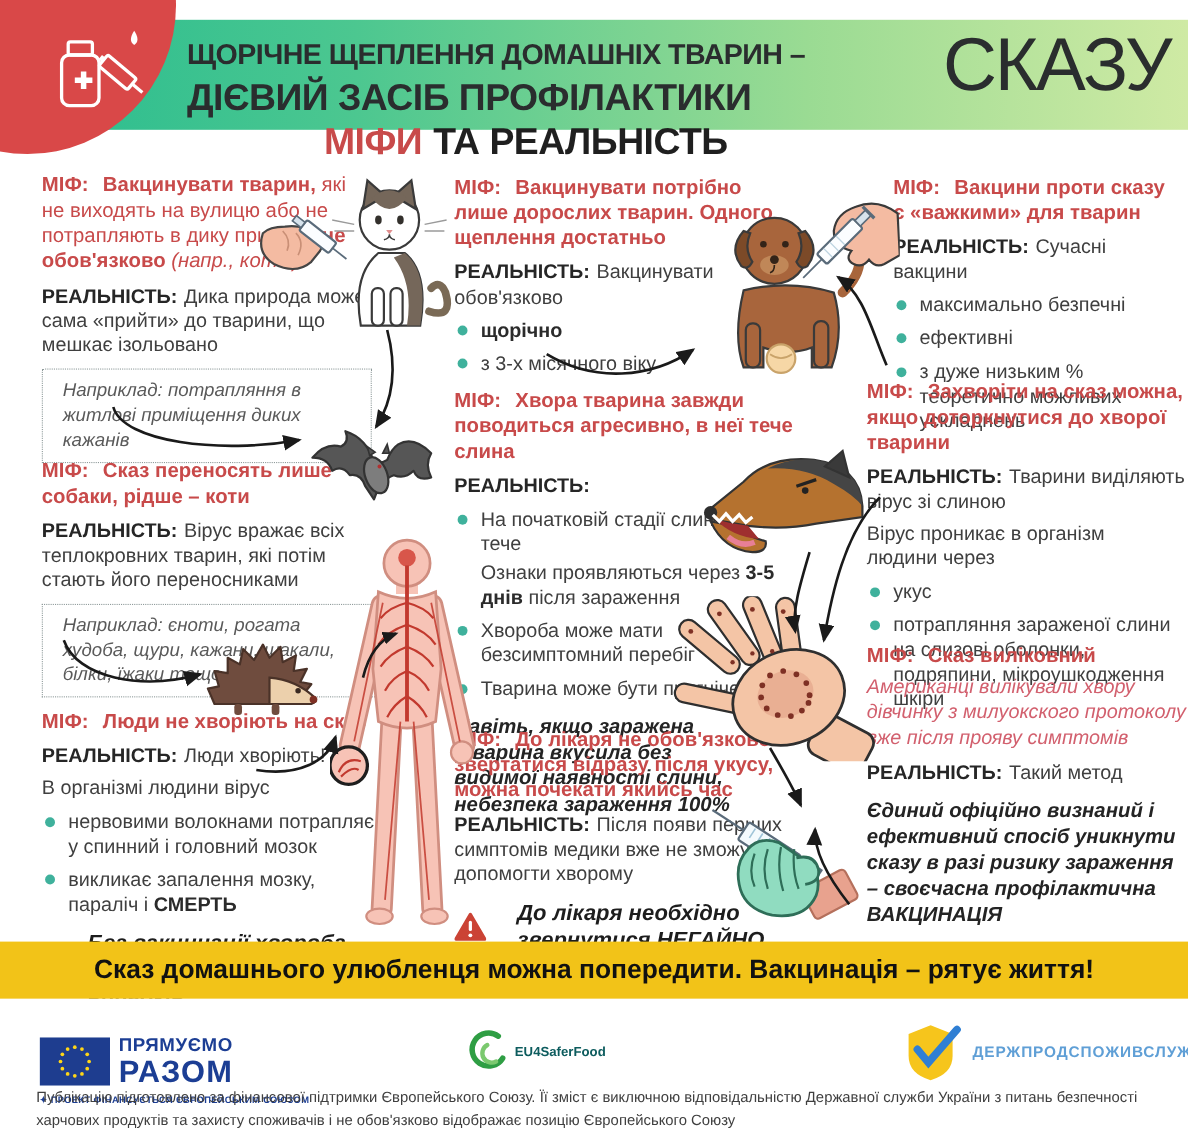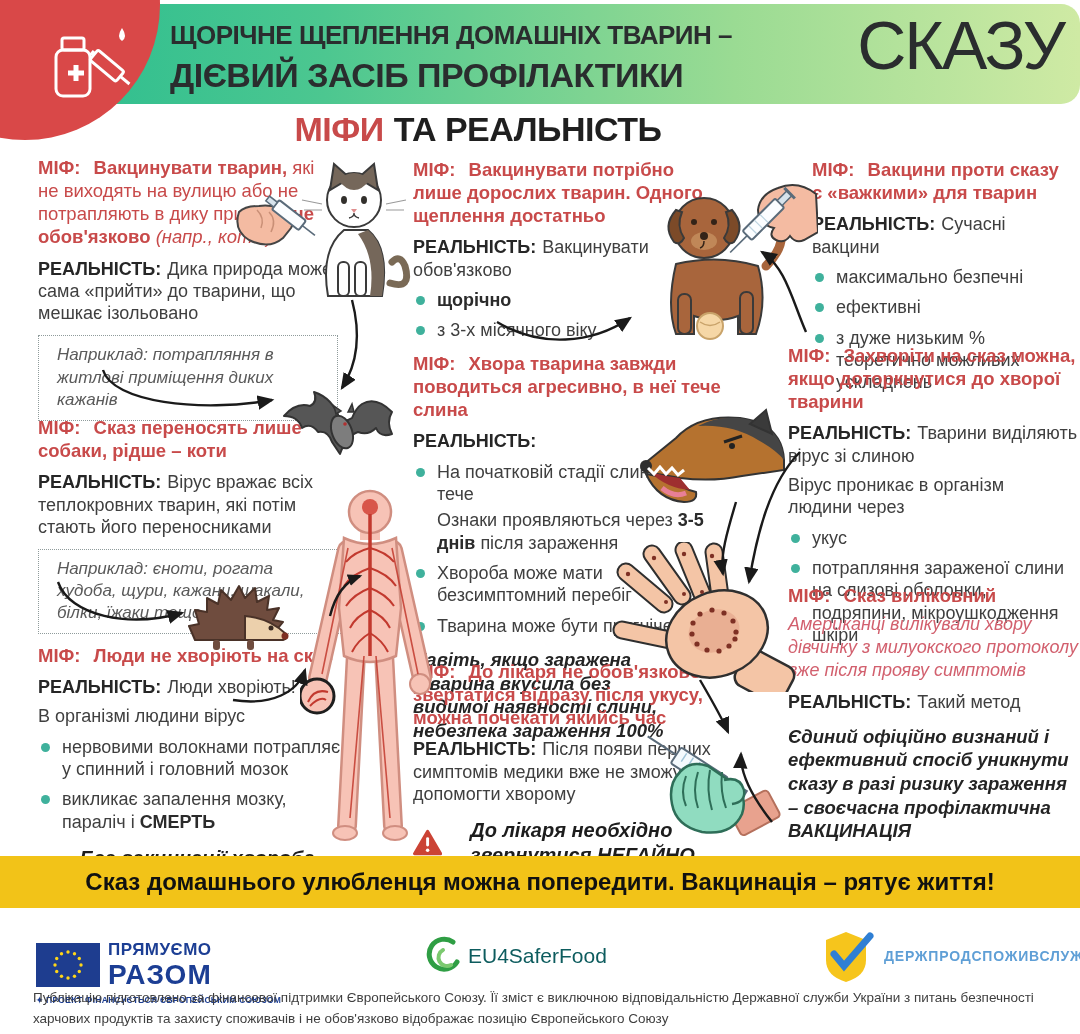--- a/index.html
+++ b/index.html
@@ -1,21 +1,21 @@
 <!DOCTYPE html>
 <html><head>
 <meta charset="utf-8">
 <style>
   * { margin:0; padding:0; box-sizing:border-box; }
   body { background:#e8e8e8; font-family:"Liberation Sans", sans-serif; }
   .poster { position:relative; width:1080px; height:1034px; background:#fff; margin:0 auto; overflow:hidden; }
 
   
-  .header { position:absolute; left:0; top:4px; width:1080px; height:100px;
-    background:linear-gradient(90deg,#27bc8f 0%,#4cc790 30%,#9adb93 68%,#cfeaa4 100%);border-radius:19px; }
+  .header { position:absolute; left:0; top:18px; width:1080px; height:100px;
+    background:linear-gradient(90deg,#27bc8f 0%,#4cc790 30%,#9adb93 68%,#cfeaa4 100%); }
   .red-corner { position:absolute; left:-110px; top:-130px; width:270px; height:270px; border-radius:50%; background:#d94848; z-index:3; }
   .corner-icon { position:absolute; left:156px; top:150px; }
   .header-titles { position:absolute; left:170px; top:16px; color:#2a2d2e; font-weight:800; letter-spacing:-0.5px; z-index:2; }
   .h-line1 { font-size:26px; }
   .h-line2 { font-size:34px; margin-top:5px; }
   .h-big { position:absolute; right:16px; top:2px; font-size:68px; font-weight:400; letter-spacing:-2px; color:#2a2d2e; z-index:2; }
 
   .section-title { position:absolute; top:110px; left:0; width:956px; text-align:center; font-size:34px; font-weight:800; color:#1f1f1f; letter-spacing:-0.5px; }
   .section-title .red { color:#c84a4a; margin-right:10px; }
 
@@ -42,21 +42,21 @@
   
   .banner { position:absolute; left:0; top:856px; width:1080px; height:52px; background:#f2c318; text-align:center; line-height:52px; font-size:24px; font-weight:700; color:#111; }
   .footer { position:absolute; left:0; top:908px; width:1080px; height:126px; background:#fff; }
   .eu-block { position:absolute; left:36px; top:33px; }
   .eu-row { display:flex; align-items:center; gap:8px; }
   .eu-text { color:#1c3e94; font-weight:800; line-height:1; }
   .eu-t1 { font-size:17px; letter-spacing:0.5px; }
   .eu-t2 { font-size:28px; margin-top:3px; letter-spacing:1px; }
   .eu-sub { margin-top:6px; font-size:8.5px; color:#1c3e94; letter-spacing:0.3px; font-weight:700; }
   .saferfood { position:absolute; left:426px; top:26px; display:flex; align-items:center; gap:6px; }
-  .sf-text { font-size:21px; font-weight:400; color:#0d5c5e; }
+  .sf-text { font-size:12px; font-weight:700; color:#0d5c5e; }
   .agency { position:absolute; left:822px; top:20px; display:flex; align-items:center; gap:10px; }
   .ag-text { font-size:14px; font-weight:700; color:#5f9fd6; letter-spacing:0.8px; }
   .disclaimer { position:absolute; left:33px; top:80px; width:1020px; font-size:13.5px; color:#3f3f3f; line-height:1.55; }
 </style>
 </head>
 <body>
 
 <div class="poster">
 
   <div class="header">

